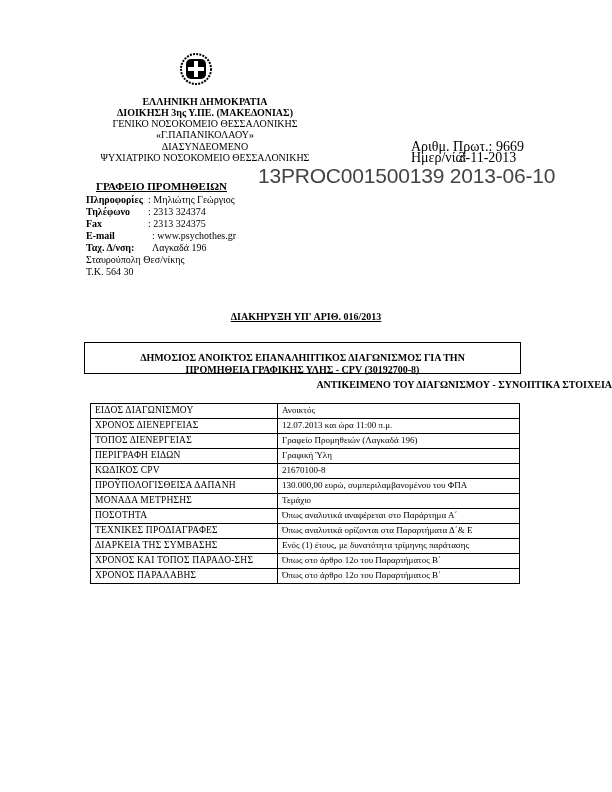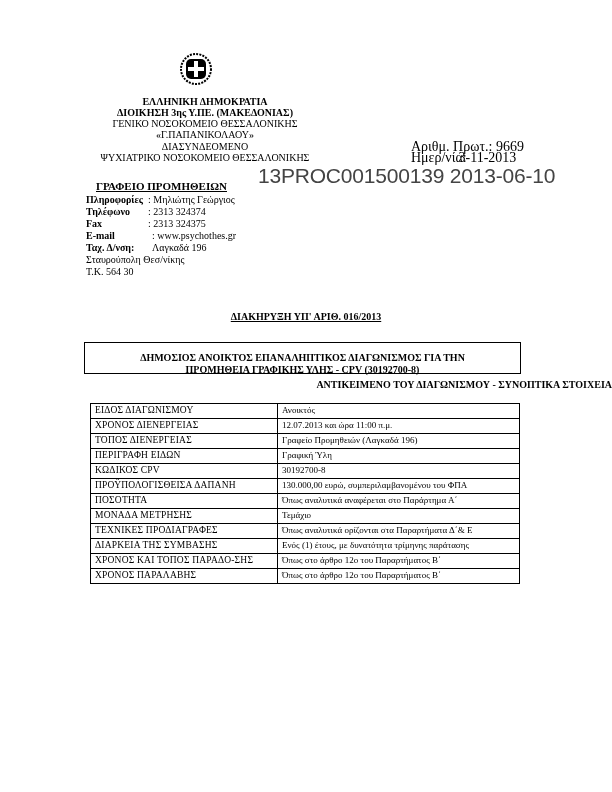--- a/index.html
+++ b/index.html
@@ -91,33 +91,33 @@
     <tr>
         <td class="k">ΤΟΠΟΣ ΔΙΕΝΕΡΓΕΙΑΣ</td>
         <td class="v">Γραφείο Προμηθειών (Λαγκαδά 196)</td>
       </tr>
     <tr>
         <td class="k">ΠΕΡΙΓΡΑΦΗ ΕΙΔΩΝ</td>
         <td class="v">Γραφική Ύλη</td>
       </tr>
     <tr>
         <td class="k">ΚΩΔΙΚΟΣ   CPV</td>
-        <td class="v">30192700-8</td>
+        <td class="v">21670100-8</td>
       </tr>
     <tr>
         <td class="k">ΠΡΟΫΠΟΛΟΓΙΣΘΕΙΣΑ ΔΑΠΑΝΗ</td>
         <td class="v">130.000,00 ευρώ, συμπεριλαμβανομένου του ΦΠΑ</td>
       </tr>
     <tr>
+        <td class="k">ΜΟΝΑΔΑ ΜΕΤΡΗΣΗΣ</td>
+        <td class="v">Τεμάχιο</td>
+      </tr>
+    <tr>
         <td class="k">ΠΟΣΟΤΗΤΑ</td>
         <td class="v">Όπως αναλυτικά αναφέρεται στο Παράρτημα Α΄</td>
-      </tr>
-    <tr>
-        <td class="k">ΜΟΝΑΔΑ ΜΕΤΡΗΣΗΣ</td>
-        <td class="v">Τεμάχιο</td>
       </tr>
     <tr>
         <td class="k">ΤΕΧΝΙΚΕΣ ΠΡΟΔΙΑΓΡΑΦΕΣ</td>
         <td class="v">Όπως αναλυτικά ορίζονται στα Παραρτήματα Δ΄&amp; Ε</td>
       </tr>
     <tr>
         <td class="k">ΔΙΑΡΚΕΙΑ ΤΗΣ ΣΥΜΒΑΣΗΣ</td>
         <td class="v">Ενός (1) έτους, με δυνατότητα τρίμηνης παράτασης</td>
       </tr>
     <tr>

